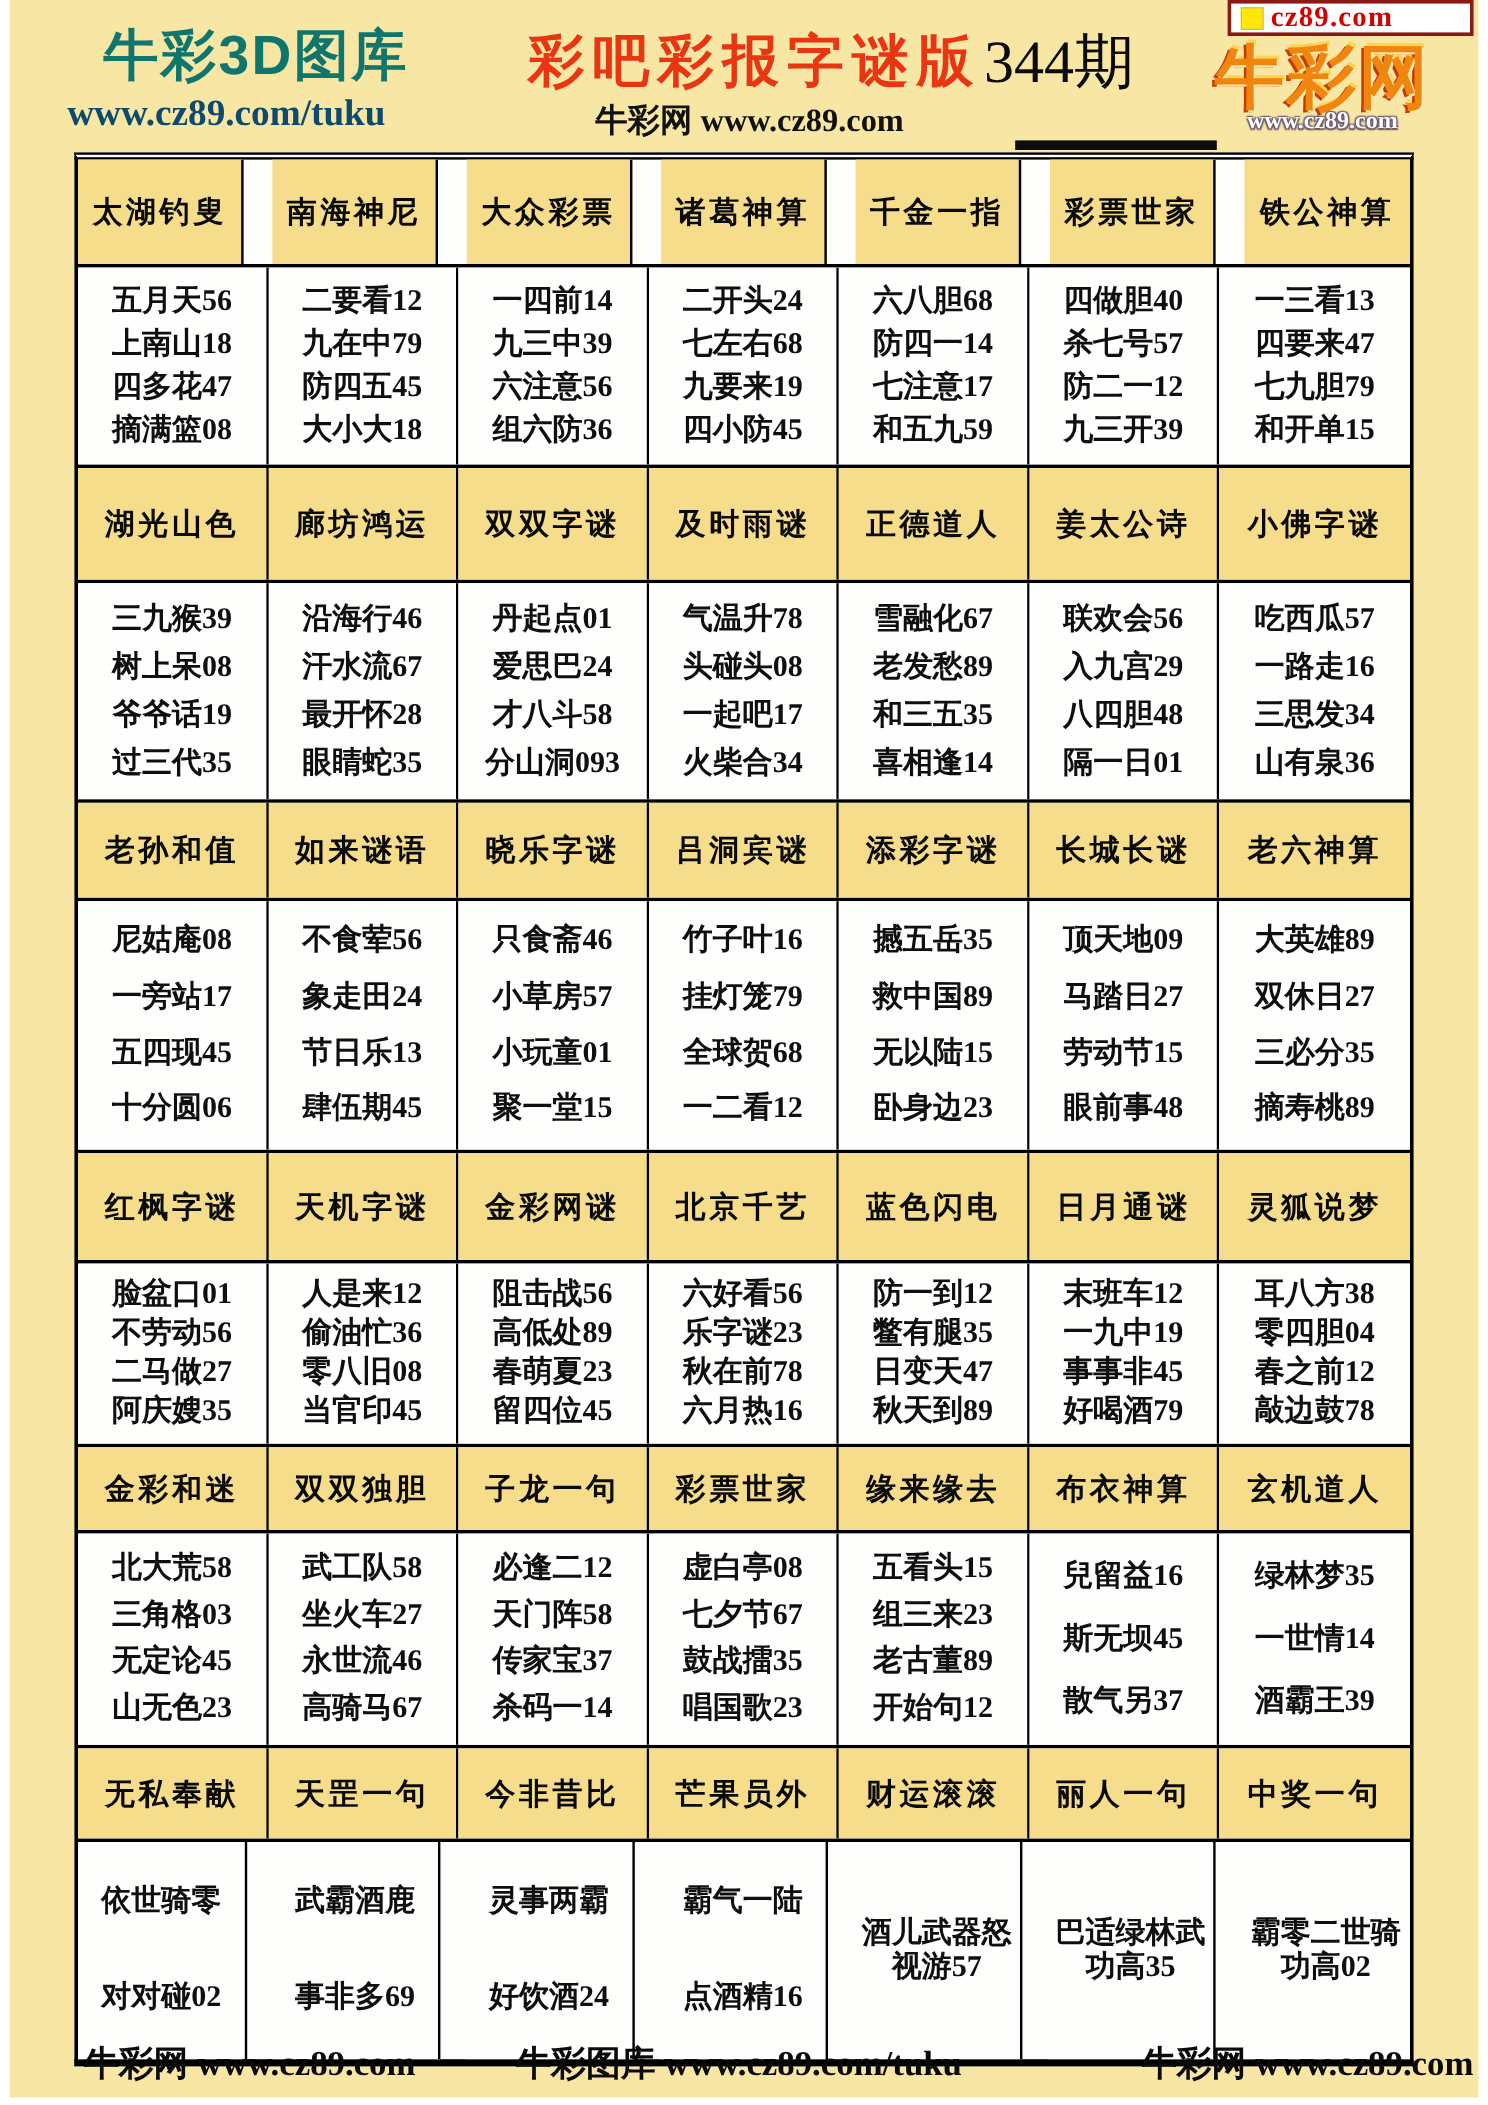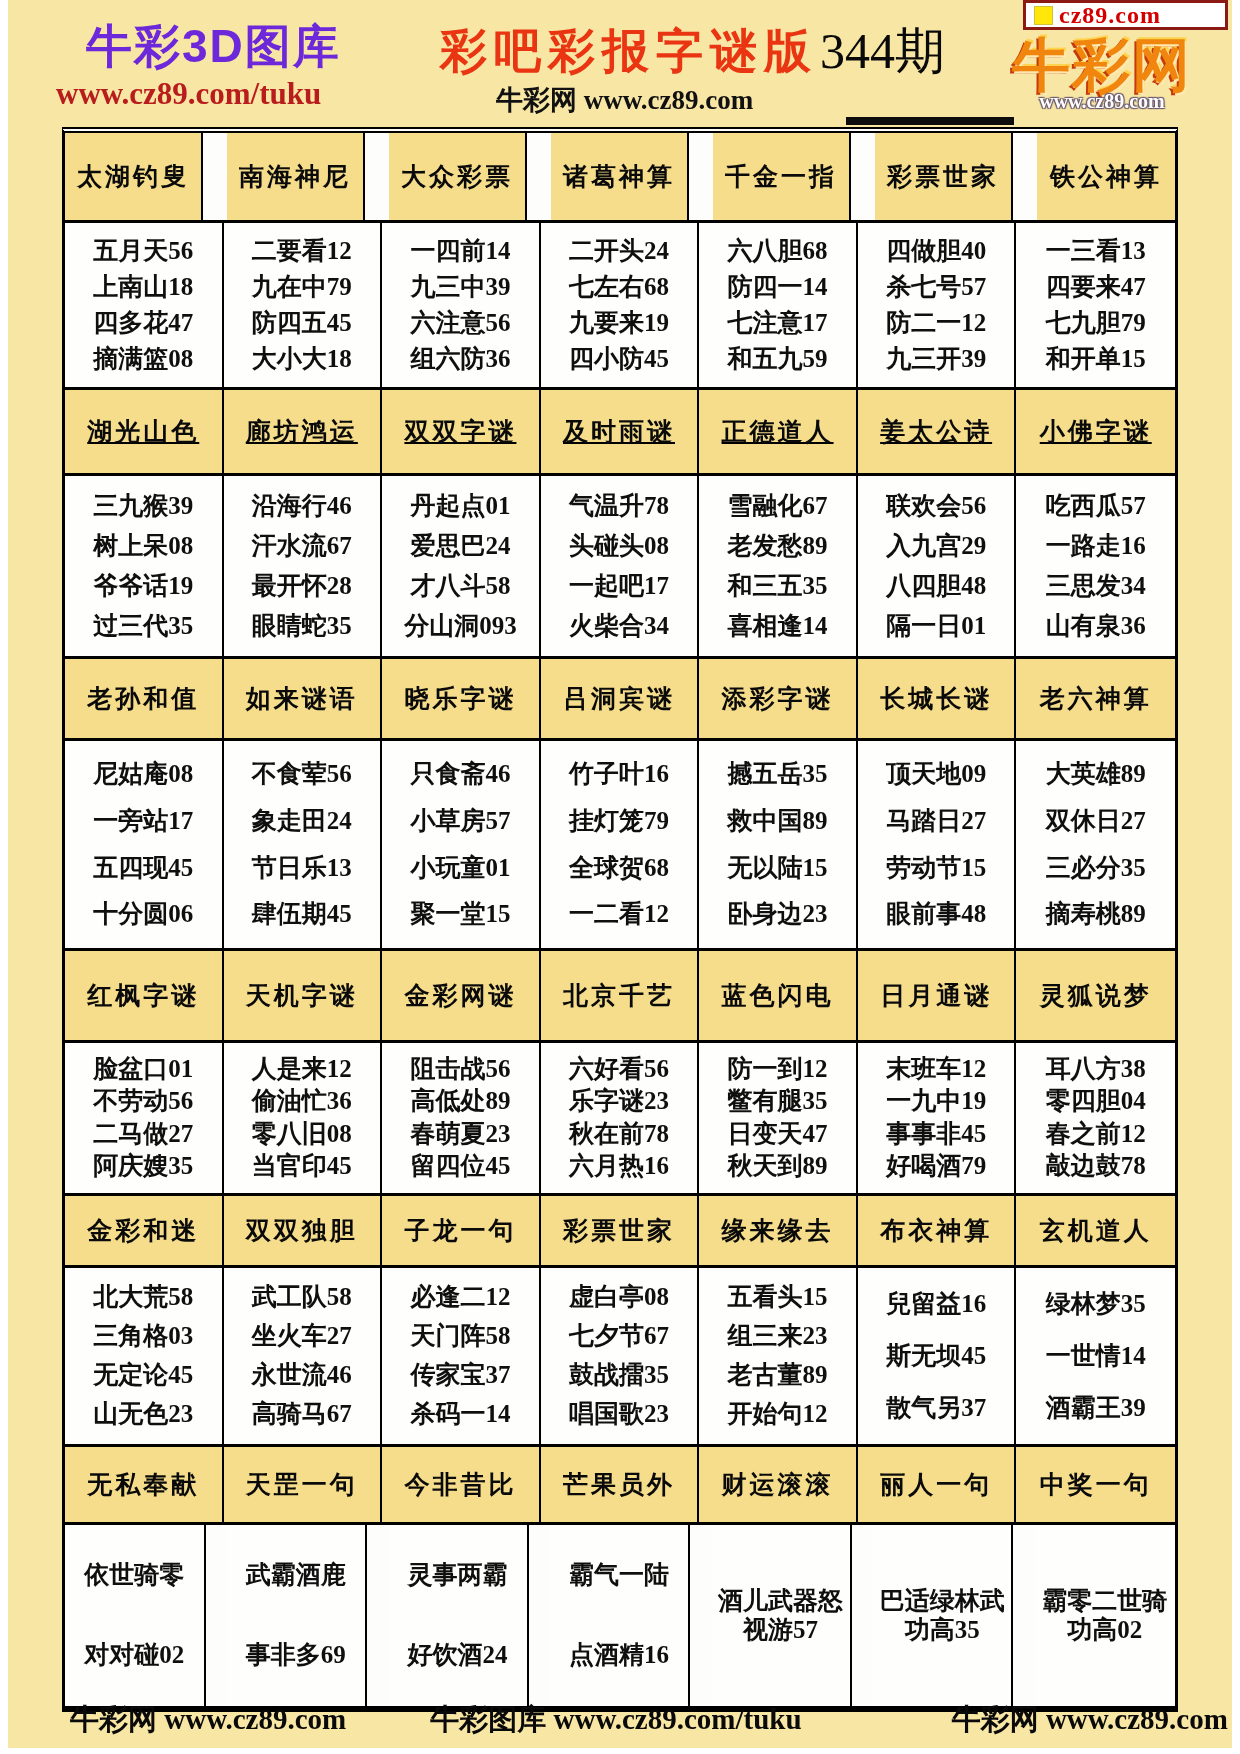--- a/index.html
+++ b/index.html
@@ -18,25 +18,25 @@
     position: absolute; top: 0; right: 4px; width: 205px; height: 30px;
     background: #ffffff; border: 3px solid #8b1a14;
     display: flex; align-items: center; gap: 6px; padding: 0 8px;
   }
   .corner-badge .sq { width: 19px; height: 19px; background: #ffe70a; border: 1px solid #cfc13a; }
   .corner-badge .txt { color: #d40000; font-size: 24px; font-weight: 700; letter-spacing: 1px; }
 
   .site-title {
     position: absolute; left: 78px; top: 16px;
     font-family: "Liberation Sans", "DejaVu Sans", sans-serif;
-    font-size: 46px; font-weight: 800; color: #6d28d9; letter-spacing: 2px;
+    font-size: 46px; font-weight: 800; color: #0f766e; letter-spacing: 2px;
   }
   .site-url {
     position: absolute; left: 48px; top: 76px;
-    font-size: 31px; font-weight: 700; color: #b91c1c;
+    font-size: 31px; font-weight: 700; color: #0c4a6e;
   }
   .page-title {
     position: absolute; left: 432px; top: 20px;
     font-family: "Liberation Sans", "DejaVu Sans", sans-serif;
     font-size: 47px; font-weight: 800; color: #e93512; letter-spacing: 7px;
   }
   .page-subtitle {
     position: absolute; left: 488px; top: 82px;
     font-size: 27px; font-weight: 700; color: #111;
   }
@@ -166,21 +166,21 @@
           <div class="line">防二一<span class="num">12</span></div>
           <div class="line">九三开<span class="num">39</span></div>
         </div>
         <div class="cell content-cell">
           <div class="line">一三看<span class="num">13</span></div>
           <div class="line">四要来<span class="num">47</span></div>
           <div class="line">七九胆<span class="num">79</span></div>
           <div class="line">和开单<span class="num">15</span></div>
         </div>
       </div>
-      <div class="row" style="height: 86px; text-decoration: underline;">
+      <div class="row" style="height: 96px;">
         <div class="cell header-cell">湖光山色</div>
         <div class="cell header-cell">廊坊鸿运</div>
         <div class="cell header-cell">双双字谜</div>
         <div class="cell header-cell">及时雨谜</div>
         <div class="cell header-cell">正德道人</div>
         <div class="cell header-cell">姜太公诗</div>
         <div class="cell header-cell">小佛字谜</div>
       </div>
       <div class="row" style="min-height: 183px;">
         <div class="cell content-cell">

